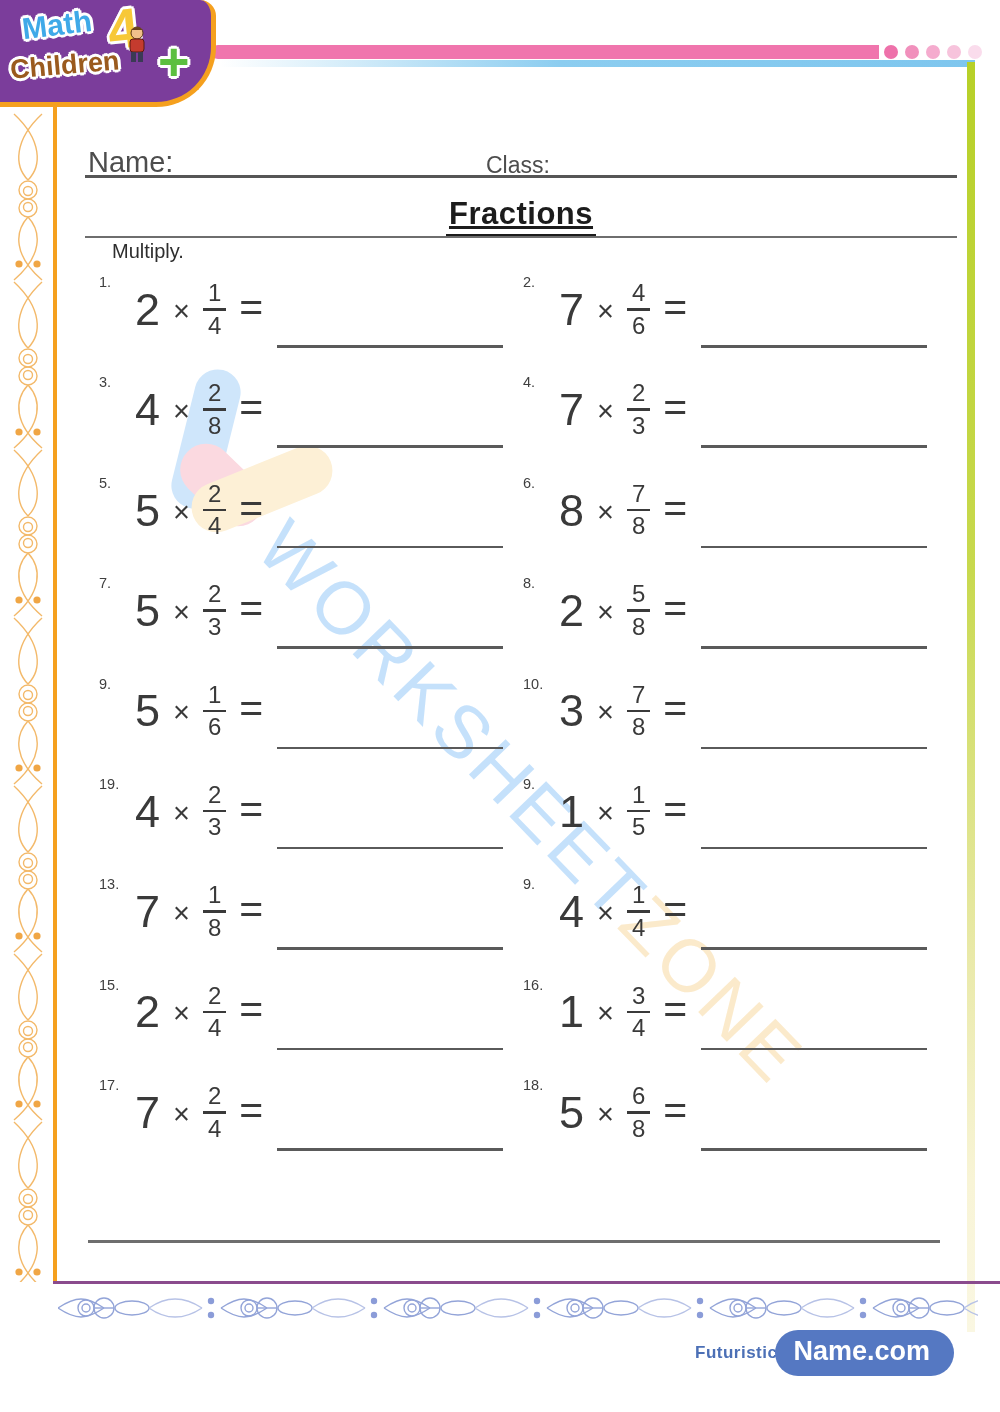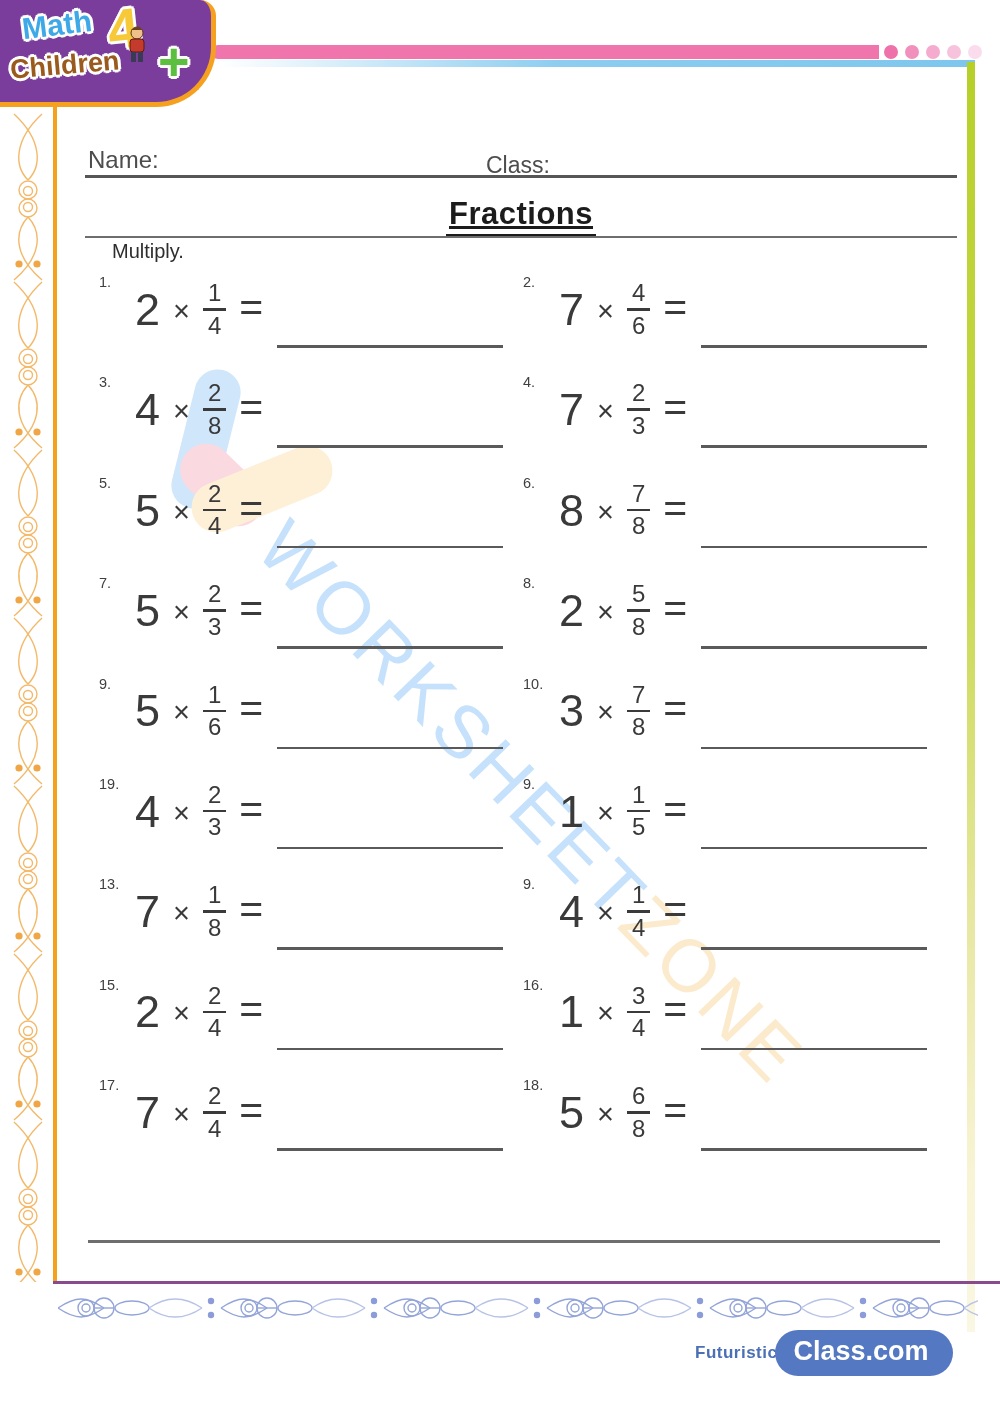--- a/index.html
+++ b/index.html
@@ -30,21 +30,21 @@
   .logo-math{left:22px;top:8px;font-size:30px;color:#3fa9e8;transform:rotate(-7deg);}
   .logo-4{left:108px;top:-4px;font-size:56px;color:#f7c838;transform:rotate(-6deg);}
   .logo-children{left:10px;top:50px;font-size:27px;color:#9a5a1e;transform:rotate(-5deg);}
   .logo-plus{left:158px;top:30px;font-size:54px;color:#5cbf3f;}
   .logo-boy{left:126px;top:26px;}
 
   
   .left-ornament{left:2px;top:112px;}
 
   
-  .name-label{left:88px;top:146px;font-size:24px;color:#4d4d4d;}
+  .name-label{left:88px;top:146px;font-size:29px;color:#4d4d4d;}
   .class-label{left:486px;top:152px;font-size:23px;color:#4d4d4d;}
   .name-line{left:85px;top:175px;width:872px;height:3px;background:#565656;}
   .title-wrap{left:85px;top:196px;width:872px;text-align:center;}
   .title-text{display:inline-block;font-size:31px;font-weight:bold;color:#1c1c1c;
     border-bottom:3px solid #1c1c1c;padding:0 3px 2px;letter-spacing:0.5px;text-decoration:underline;}
   .title-line{left:85px;top:236px;width:872px;height:2px;background:#6e6e6e;}
   .instruction{left:88px;top:240px;font-size:20px;color:#2e2e2e;margin-left:24px;}
 
   
   .shape{border-radius:26px;}
@@ -441,14 +441,14 @@
   <use href="#foot-motif" x="0"></use>
   <use href="#foot-motif" x="163"></use>
   <use href="#foot-motif" x="326"></use>
   <use href="#foot-motif" x="489"></use>
   <use href="#foot-motif" x="652"></use>
   <use href="#foot-motif" x="815"></use>
 </svg>
 
 <div class="abs brand">
   <span class="brand-prefix">Futuristic</span>
-  <span class="brand-pill">Class.com</span>
+  <span class="brand-pill">Name.com</span>
 </div>
 
 </body></html>

